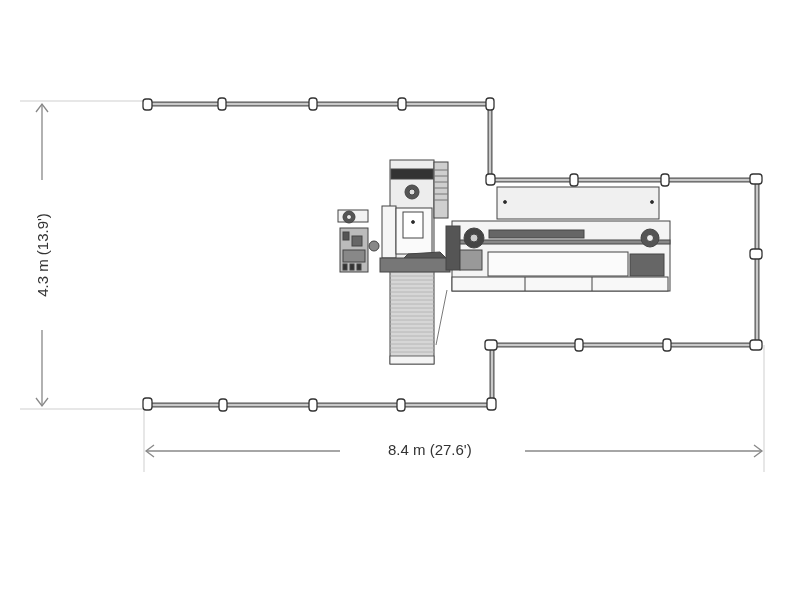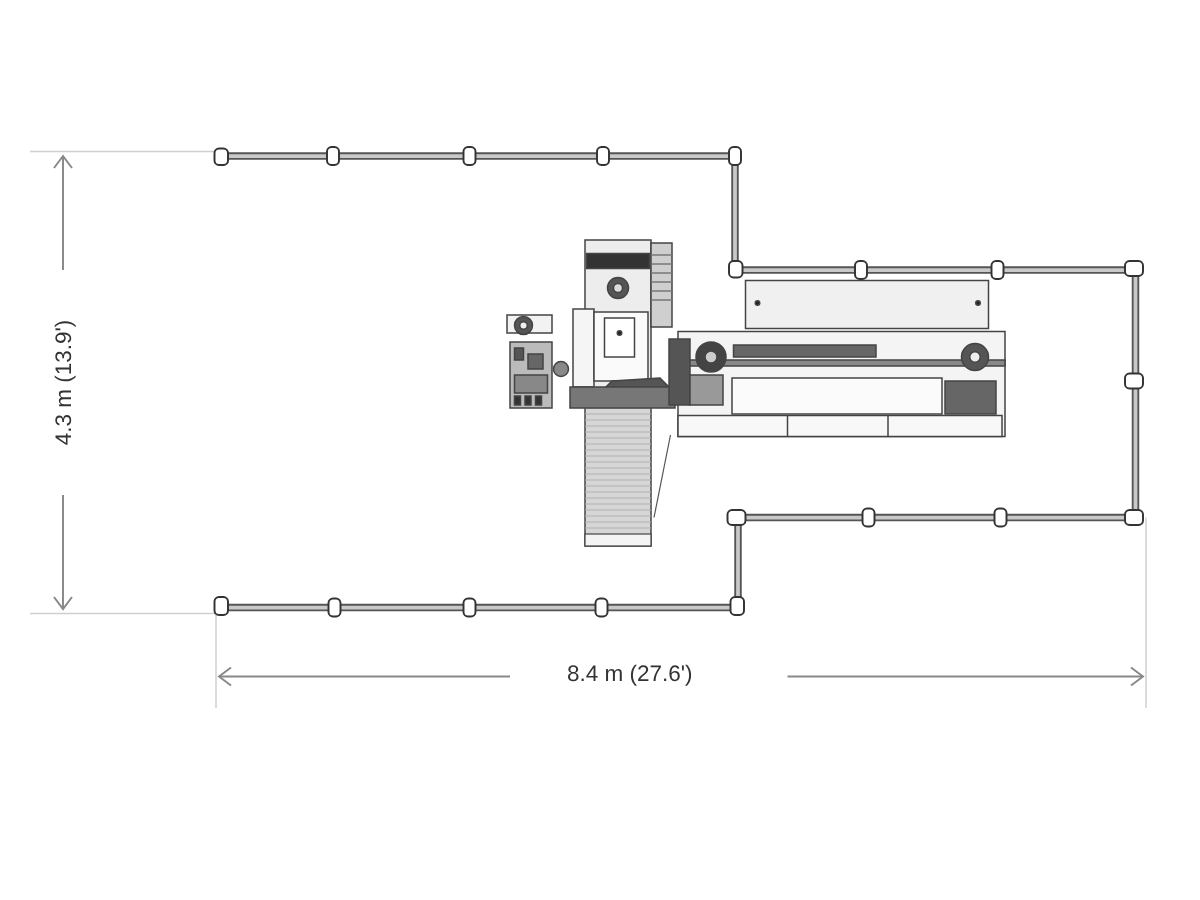--- a/index.html
+++ b/index.html
@@ -1,20 +1,20 @@
 <!DOCTYPE html>
 <html><head>
 <meta charset="utf-8">
 <style>
   html, body { margin:0; padding:0; background:#ffffff; }
   body { width:800px; height:600px; position:relative; overflow:hidden; font-family:"Liberation Sans", sans-serif; }
   #diagram { position:absolute; left:0; top:0; width:800px; height:600px; }
   .dim-label { position:absolute; font-family:"Liberation Sans", sans-serif; font-size:15px; color:#333; background:#fff; white-space:nowrap; }
   #height-label { left:43px; top:255px; transform-origin:0 0; transform:translate(-9px,0) rotate(-90deg) translate(-50%,0); padding:0 6px; }
-  #width-label { left:370px; top:441px; padding:0 8px; }
+  #width-label { left:380px; top:441px; padding:0 8px; }
 </style>
 </head>
 <body>
 
 <svg id="diagram" viewBox="0 0 800 600" xmlns="http://www.w3.org/2000/svg">
 
   <g stroke="#cfcfcf" stroke-width="1">
     <line x1="20" y1="101" x2="148" y2="101"></line>
     <line x1="20" y1="409" x2="148" y2="409"></line>
     <line x1="144" y1="409" x2="144" y2="472"></line>

